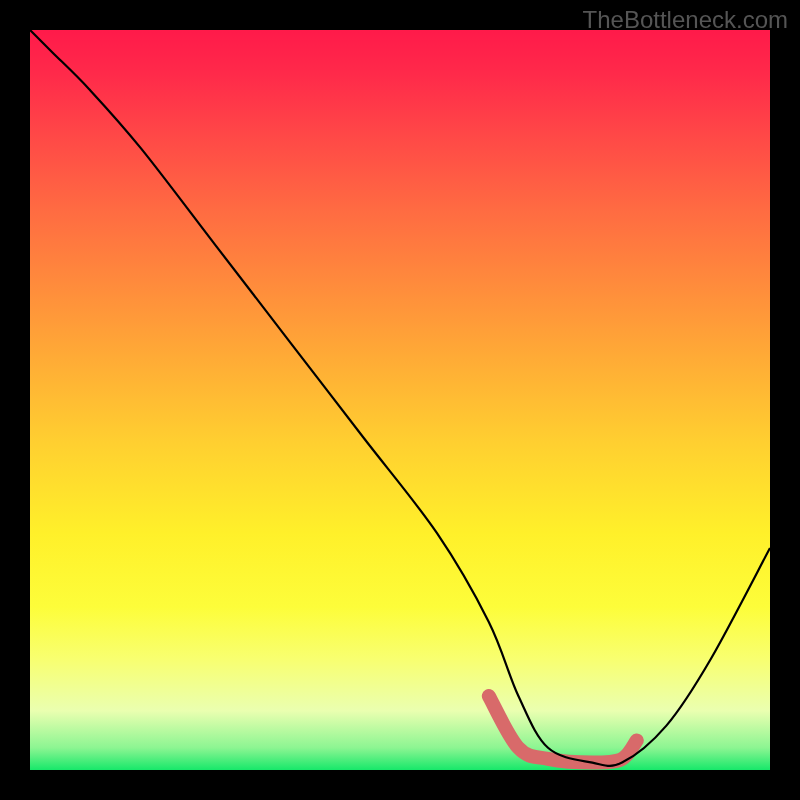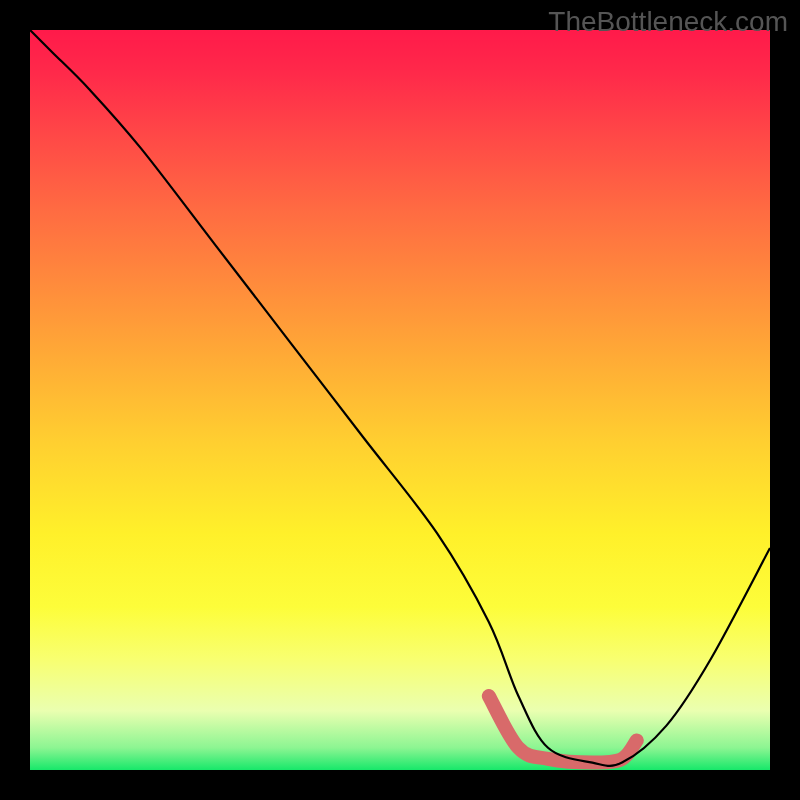--- a/index.html
+++ b/index.html
@@ -9,21 +9,21 @@
     height: 800px;
     background: #000;
     position: relative;
     font-family: Arial, sans-serif;
   }
   .watermark {
     position: absolute;
     top: 6px;
     right: 12px;
     color: #555;
-    font-size: 28px;
+    font-size: 24px;
     font-weight: 500;
     z-index: 10;
   }
   .plot-area {
     position: absolute;
     left: 30px;
     top: 30px;
     width: 740px;
     height: 740px;
     overflow: hidden;

